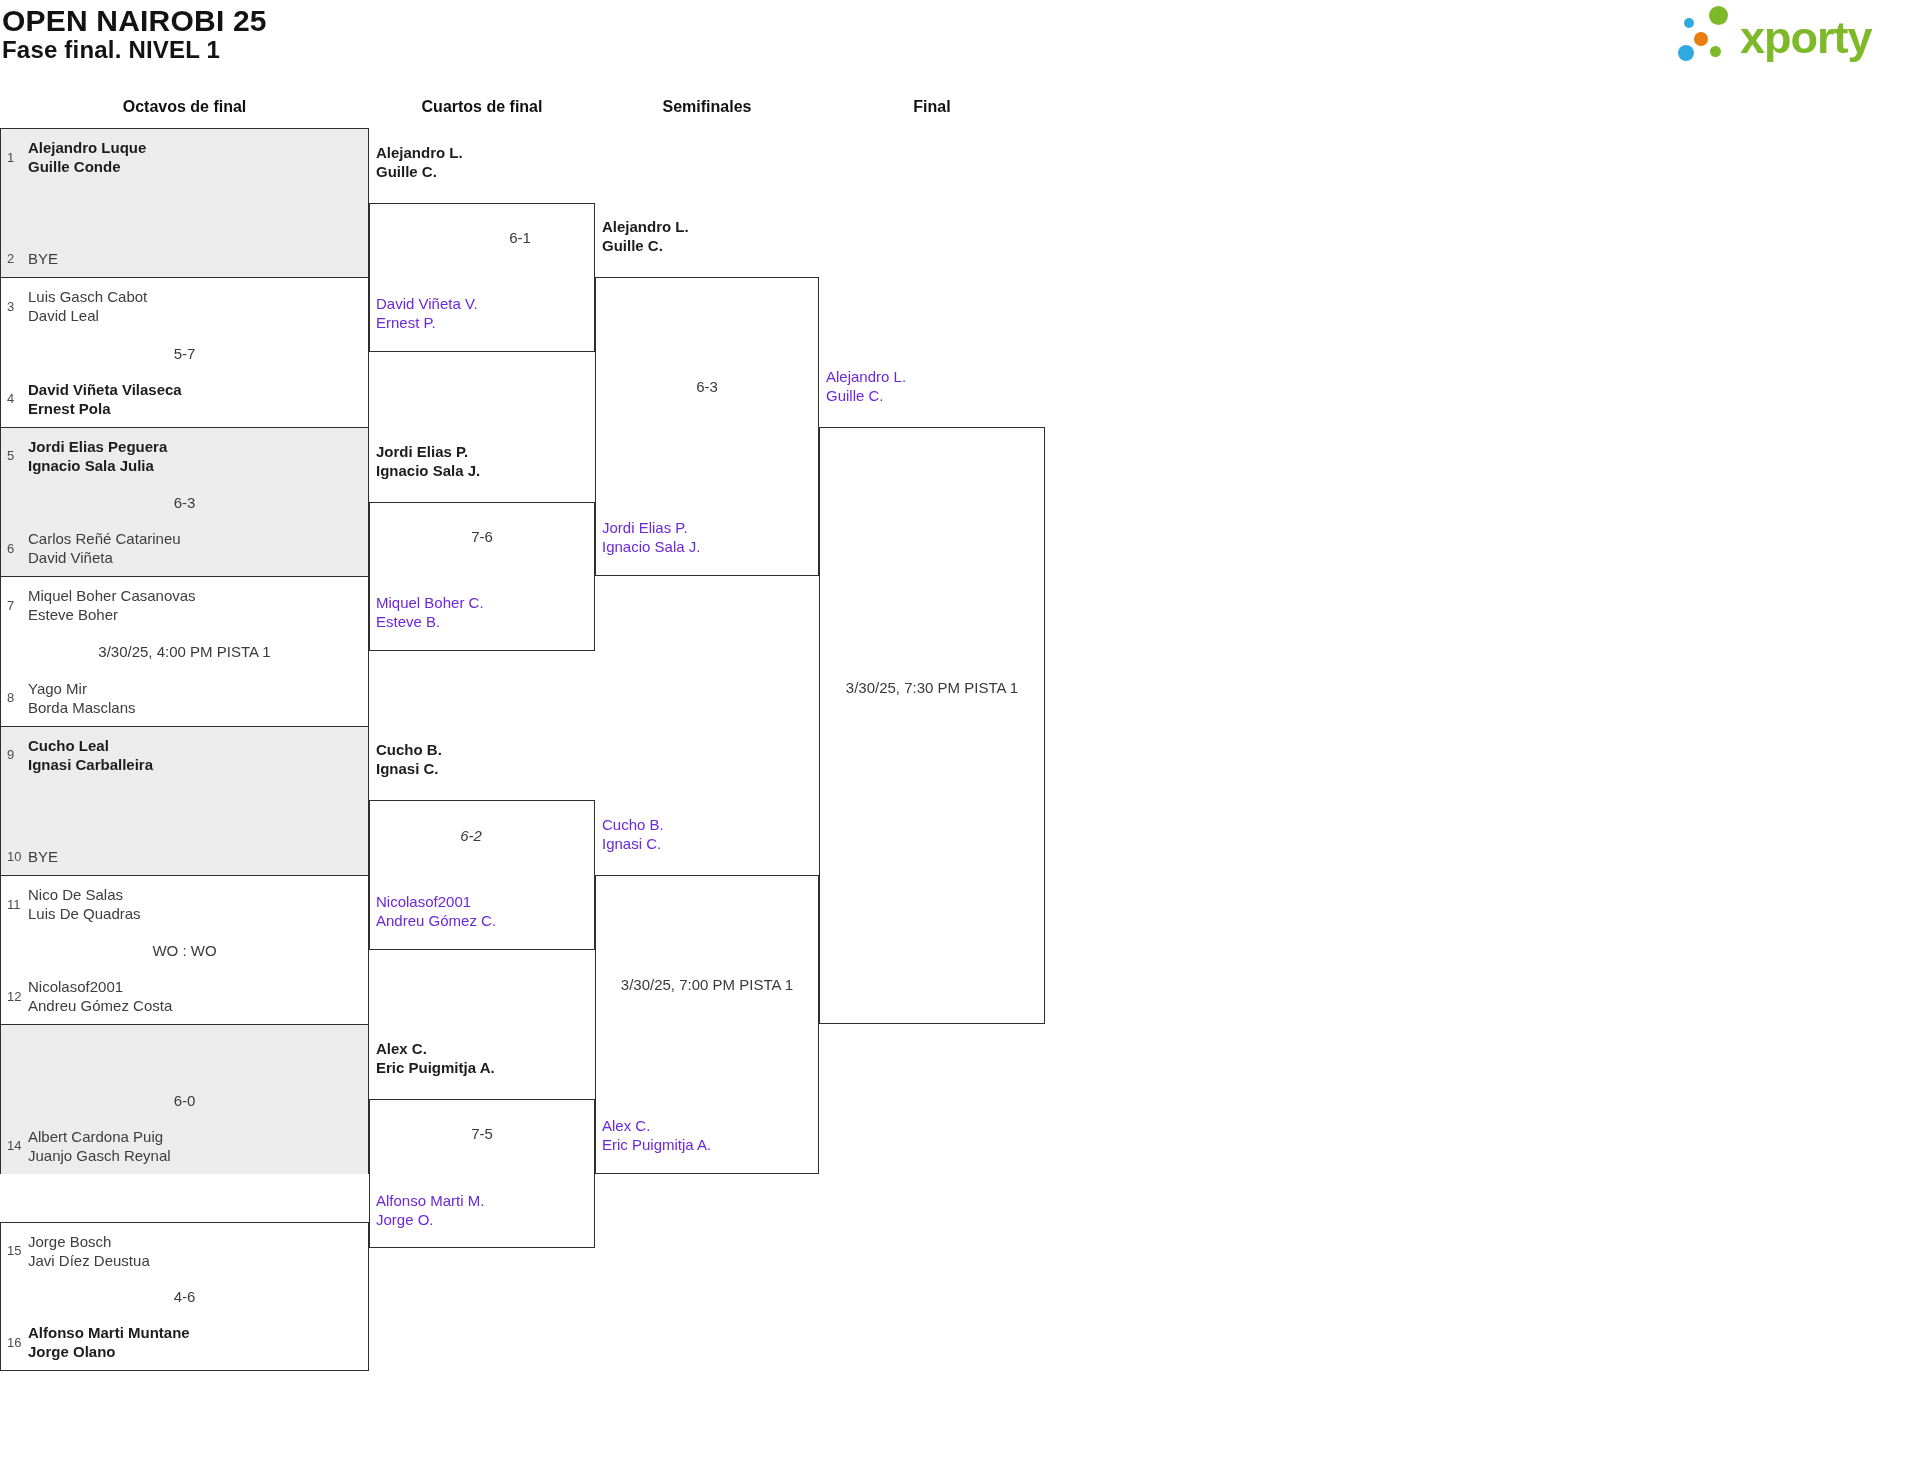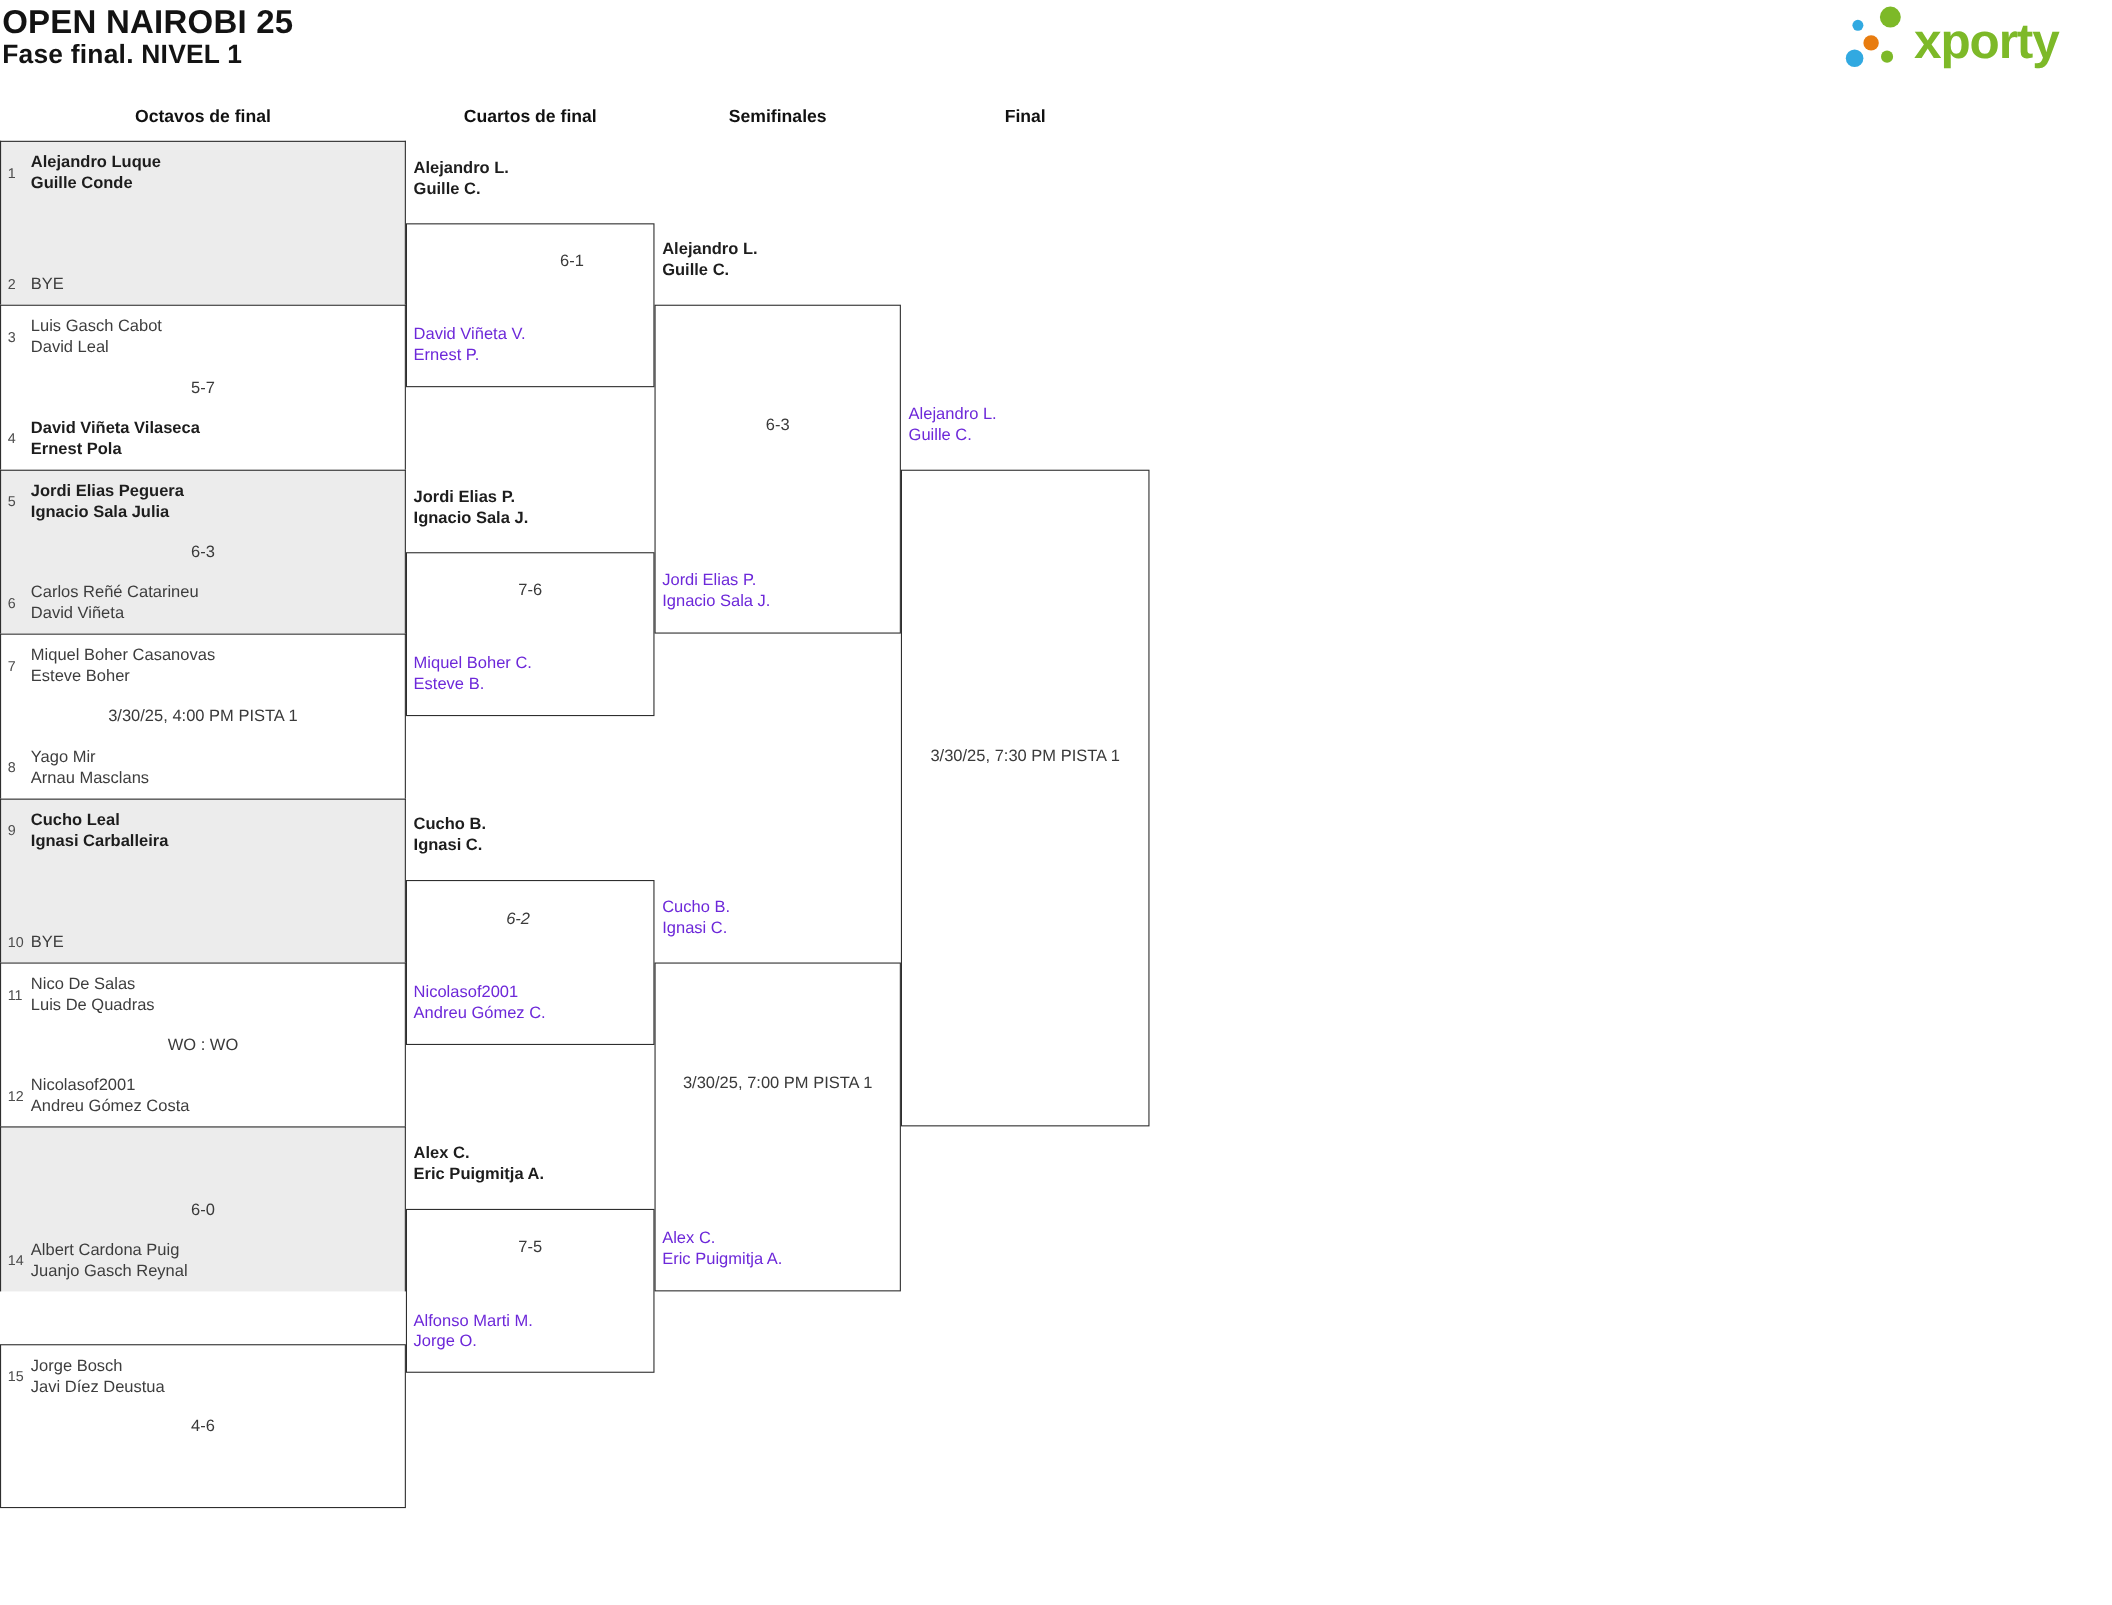--- a/index.html
+++ b/index.html
@@ -117,21 +117,21 @@
       <div class="team">
         <div>Miquel Boher Casanovas</div>
           <div>Esteve Boher</div>
       </div>
     </div>
     <div class="mscore">3/30/25, 4:00 PM PISTA 1</div>
     <div class="slotB">
       <span class="seed">8</span>
       <div class="team">
         <div>Yago Mir</div>
-          <div>Arnau Masclans</div>
+          <div>Borda Masclans</div>
       </div>
     </div>
   </div>
 
   <div class="box gray" style="top:725.6px;">
     <div class="slotA">
       <span class="seed">9</span>
       <div class="team winner">
         <div>Cucho Leal</div>
           <div>Ignasi Carballeira</div>
@@ -176,20 +176,27 @@
 
   <div class="box last" style="top:1173.8px;margin-top:48px;">
     <div class="slotA">
       <span class="seed">15</span>
       <div class="team">
         <div>Jorge Bosch</div>
           <div>Javi Díez Deustua</div>
       </div>
     </div>
     <div class="mscore">4-6</div>
+    <div class="slotB">
+      <span class="seed">16</span>
+      <div class="team winner">
+        <div>Alfonso Marti Muntane</div>
+          <div>Jorge Olano</div>
+      </div>
+    </div>
   </div>
 
   <div class="rect" style="left:369px;top:202.7px;width:226px;height:149.4px;"></div>
   <div class="label winner" style="left:376px;top:142.7px;">
     <div>Alejandro L.</div>
       <div>Guille C.</div>
   </div>
   <div class="rscore" style="left:369px;width:262px;top:227.9px;padding-left:20px;">6-1</div>
   <div class="label" style="left:376px;top:294.1px;">
     <div>David Viñeta V.</div>

